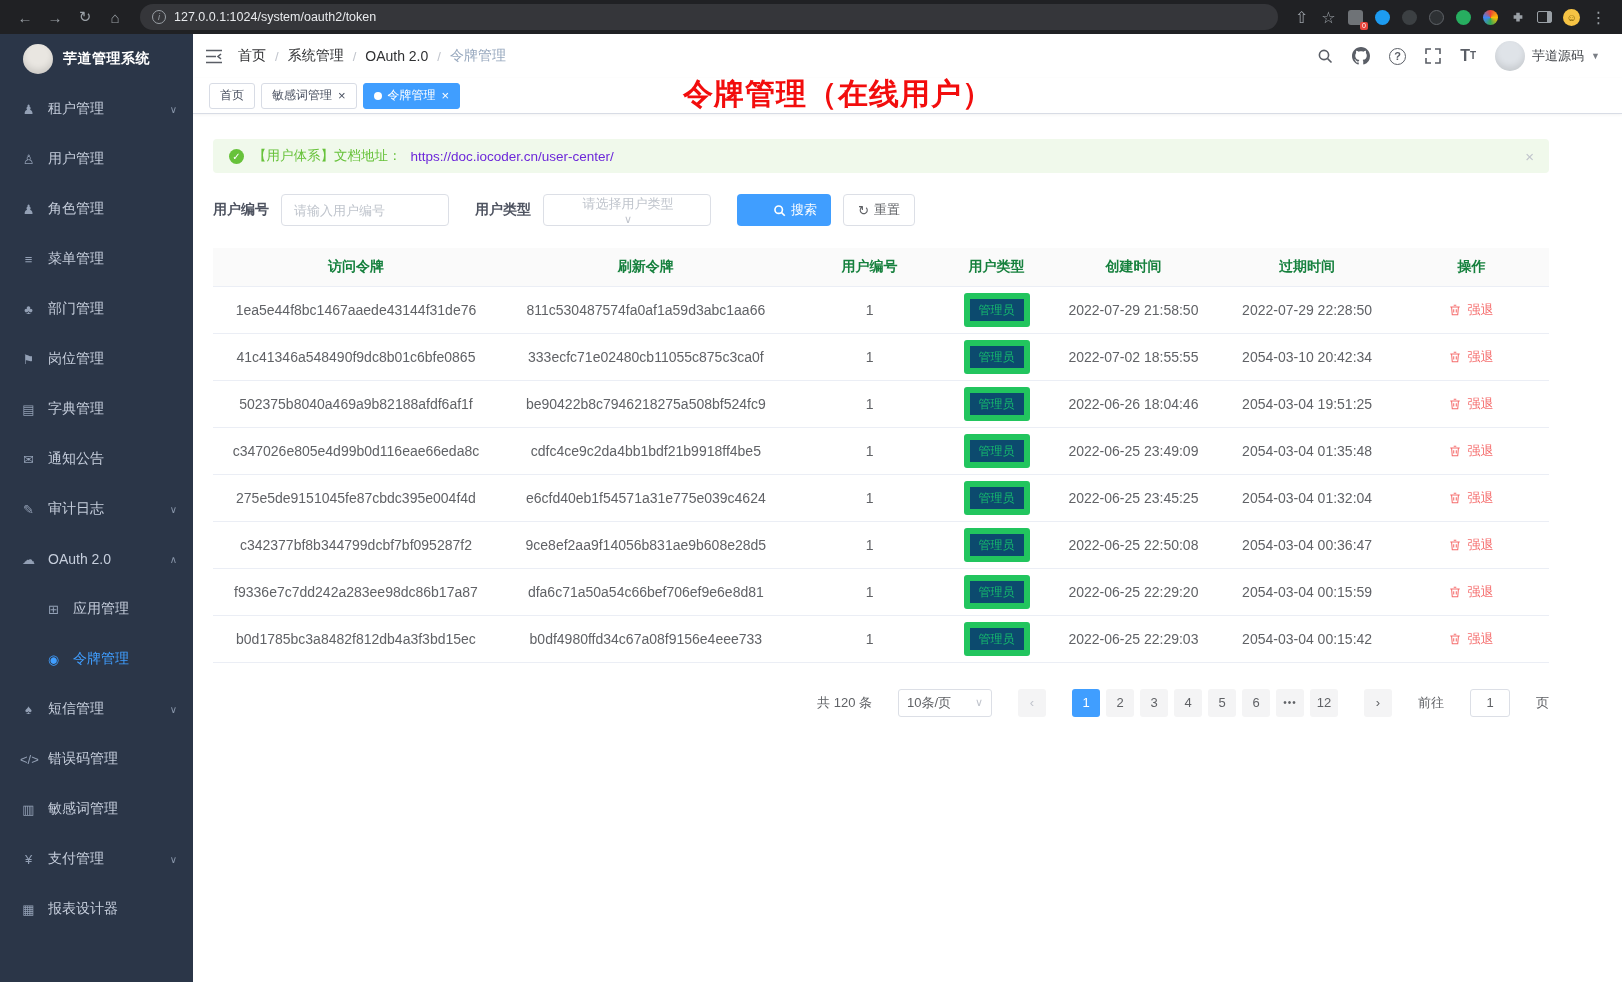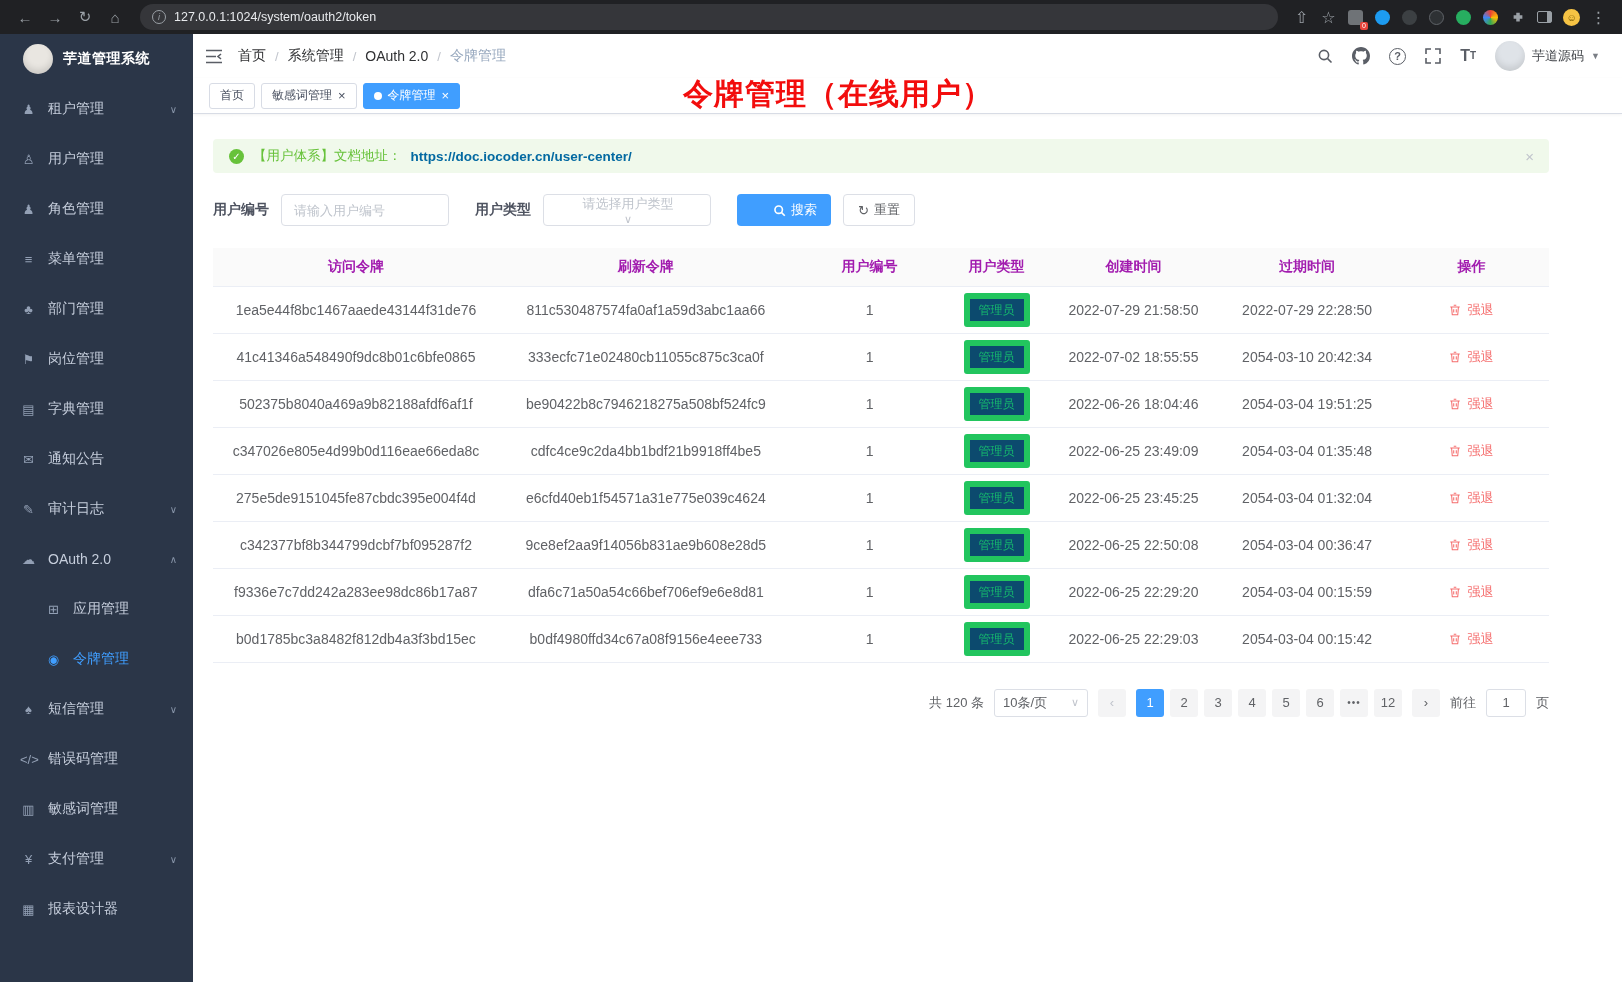--- a/index.html
+++ b/index.html
@@ -63,47 +63,47 @@
   .tab-close { font-size:13px; line-height:1; }
 
   
   .annotation { position:absolute; top:40px; left:490px; font-size:30px; font-weight:700; color:#f20d0d; z-index:40; white-space:nowrap; letter-spacing:1px; }
 
   
   .page { flex:1; padding:0 73px 0 20px; overflow:hidden; }
   .alert { margin-top:25px; height:34px; background:#f0f9eb; border-radius:4px; display:flex; align-items:center; padding:0 16px; gap:9px; position:relative; }
   .alert-check { width:15px; height:15px; border-radius:50%; background:#67c23a; color:#fff; font-size:10px; display:flex; align-items:center; justify-content:center; flex-shrink:0; }
   .alert-label { color:#67c23a; font-size:13.5px; }
-  .alert-link { color:#0369a1; font-size:13.5px; text-decoration:none; cursor:pointer;font-weight:bold; }
+  .alert-link { color:#6d28d9; font-size:13.5px; text-decoration:none; cursor:pointer; }
   .alert-close { position:absolute; right:15px; color:#c0c4cc; font-size:15px; cursor:pointer; line-height:1; }
 
   .filters { margin-top:21px; display:flex; align-items:center; }
   .f-label { font-size:14px; font-weight:700; color:#4e5360; white-space:nowrap; }
   .f-label + .f-label, .lbl-gap { margin-left:26px; }
   .f-input { width:168px; height:32px; border:1px solid #dcdfe6; border-radius:4px; margin-left:12px; padding:0 12px; font-size:13px; color:#606266; outline:none; font-family:inherit; }
   .f-input::placeholder { color:#bfc4cc; }
   .f-select { width:168px; height:32px; border:1px solid #dcdfe6; border-radius:4px; margin-left:12px; padding:0 10px 0 12px; display:flex; align-items:center; justify-content:space-between; font-size:13px; color:#bfc4cc; cursor:pointer;flex-direction:column; }
   .sel-caret { color:#c0c4cc; font-size:11px; }
   .btn { height:32px; border:none; border-radius:4px; font-size:13px; display:inline-flex; align-items:center; gap:5px; padding:0 14px; cursor:pointer; font-family:inherit; }
   .btn-primary { background:#409eff; color:#fff; margin-left:26px;padding-left:36px; }
   .btn-plain { background:#fff; border:1px solid #dcdfe6; color:#606266; margin-left:12px; }
 
   .token-table { margin-top:22px; width:100%; border-collapse:collapse; table-layout:fixed; }
-  .token-table th { background:#fafafa; font-size:14px; font-weight:700; color:#a21caf; height:38px; border-bottom:1px solid #ebeef5; text-align:center; padding:0 6px; }
+  .token-table th { background:#fafafa; font-size:14px; font-weight:700; color:#15803d; height:38px; border-bottom:1px solid #ebeef5; text-align:center; padding:0 6px; }
   .token-table td { height:47px; border-bottom:1px solid #ebeef5; font-size:14px; color:#606266; text-align:center; padding:0 6px; white-space:nowrap; overflow:hidden; }
   .token-table th:nth-child(1), .token-table td:nth-child(1) { width:21.4%; }
   .token-table th:nth-child(2), .token-table td:nth-child(2) { width:22%; }
   .token-table th:nth-child(3), .token-table td:nth-child(3) { width:11.5%; }
   .token-table th:nth-child(4), .token-table td:nth-child(4) { width:7.5%; }
   .token-table th:nth-child(5), .token-table td:nth-child(5) { width:13%; }
   .token-table th:nth-child(6), .token-table td:nth-child(6) { width:13%; }
   .badge { display:inline-block; background:#0c4a6e; border:6px solid #22c55e; color:#16b96d; font-size:12px; line-height:1; padding:5px 9px; border-radius:3px; }
   .force-logout { color:#f56c6c; font-size:13px; display:inline-flex; align-items:center; gap:6px; cursor:pointer; text-decoration:none; }
 
-  .pager { margin-top:26px; display:flex; align-items:center; justify-content:flex-end; gap:10px; font-size:13px; color:#606266; }
+  .pager { margin-top:26px; display:flex; align-items:center; justify-content:flex-end; gap:26px; font-size:13px; color:#606266; }
   .size-select { width:94px; height:28px; border:1px solid #dcdfe6; border-radius:3px; display:flex; align-items:center; justify-content:space-between; padding:0 8px; cursor:pointer; color:#606266; }
   #pages { display:flex; gap:6px; }
   .pg-btn { min-width:28px; height:28px; border:none; background:#f4f4f5; border-radius:3px; font-size:13px; color:#606266; cursor:pointer; font-family:inherit; }
   .pg-btn.active { background:#409eff; color:#fff; }
   .pg-btn.more { letter-spacing:1px; font-size:10px; }
   .pg-prev { color:#c0c4cc; }
   .goto-input { width:40px; height:28px; border:1px solid #dcdfe6; border-radius:3px; text-align:center; font-size:13px; color:#606266; outline:none; font-family:inherit; }
 </style>
 </head>
 <body>

